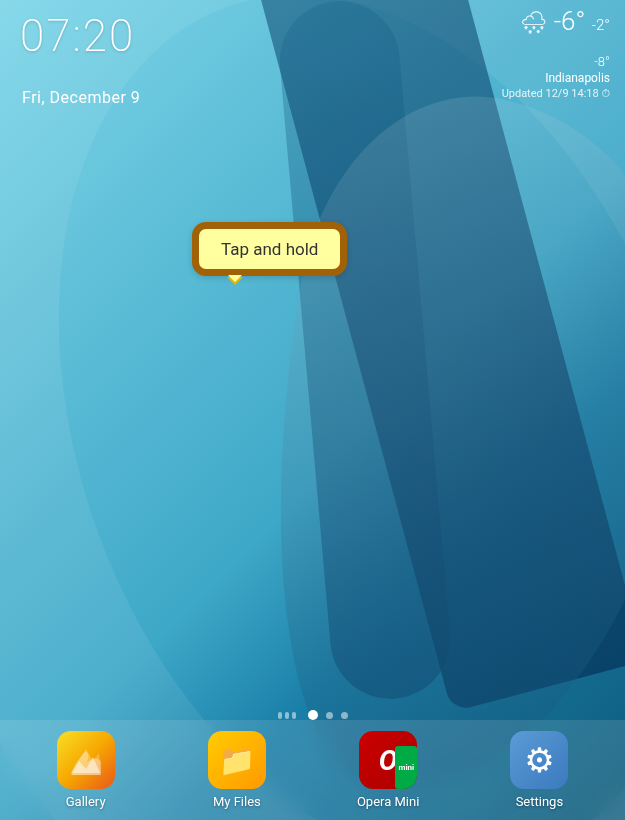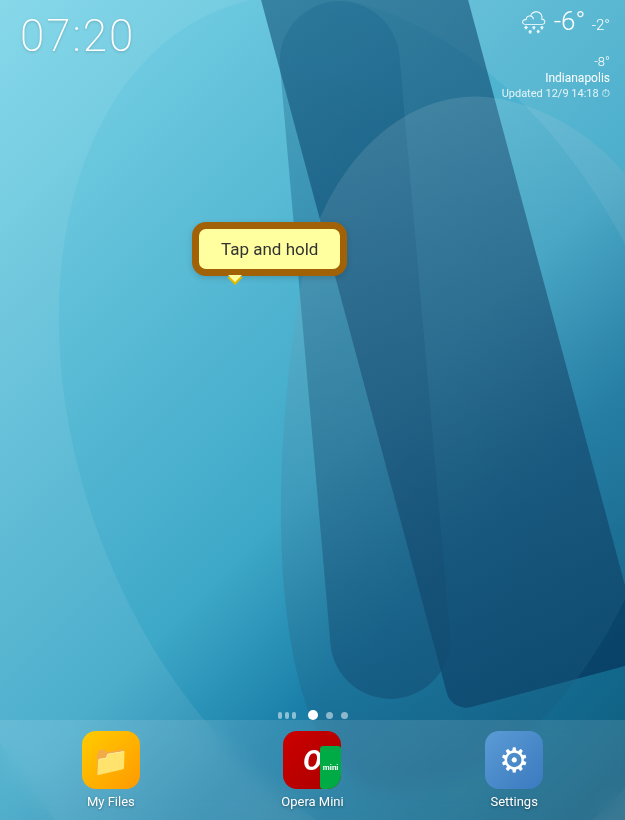--- a/index.html
+++ b/index.html
@@ -340,20 +340,21 @@
 </head>
 <body>
 
 <div class="wallpaper">
   <div class="diagonal-shape"></div>
   <div class="diagonal-shape2"></div>
 </div>
 
 <div class="status-bar">
   <div class="time-display">07:20</div>
+  <div class="date-display">Fri, December 9</div>
 
   <div class="weather-widget">
     <div class="weather-top">
       <span class="weather-icon">🌨</span>
       <div class="weather-temps">
         <span class="weather-main-temp">-6° <span style="font-size:15px">-2°</span></span>
         <span class="weather-secondary-temp">-8°</span>
       </div>
     </div>
     <div class="weather-city">Indianapolis</div>
@@ -371,20 +372,31 @@
     <div class="page-line"></div>
     <div class="page-line"></div>
   </div>
   <div class="page-home"></div>
   <div class="page-dot"></div>
   <div class="page-dot"></div>
 </div>
 
 <div class="dock">
 
+  <div class="dock-item">
+    <div class="dock-icon icon-gallery">
+      <svg width="38" height="38" viewBox="0 0 38 38">
+
+        <polygon points="4,32 19,8 26,20 32,12 34,32" fill="rgba(255,255,255,0.25)" stroke="none"></polygon>
+        <path d="M4,32 Q10,18 19,10 Q24,16 19,22 Q28,14 34,20 L34,32Z" fill="rgba(255,255,255,0.3)"></path>
+        <path d="M4,34 L12,20 L19,28 L26,16 L34,34Z" fill="rgba(255,255,255,0.5)"></path>
+      </svg>
+    </div>
+    <span class="dock-label">Gallery</span>
+  </div>
 
   <div class="dock-item">
     <div class="dock-icon icon-myfiles">
       <span style="font-size:30px;">📁</span>
     </div>
     <span class="dock-label">My Files</span>
   </div>
 
   <div class="dock-item">
     <div class="dock-icon icon-opera">

